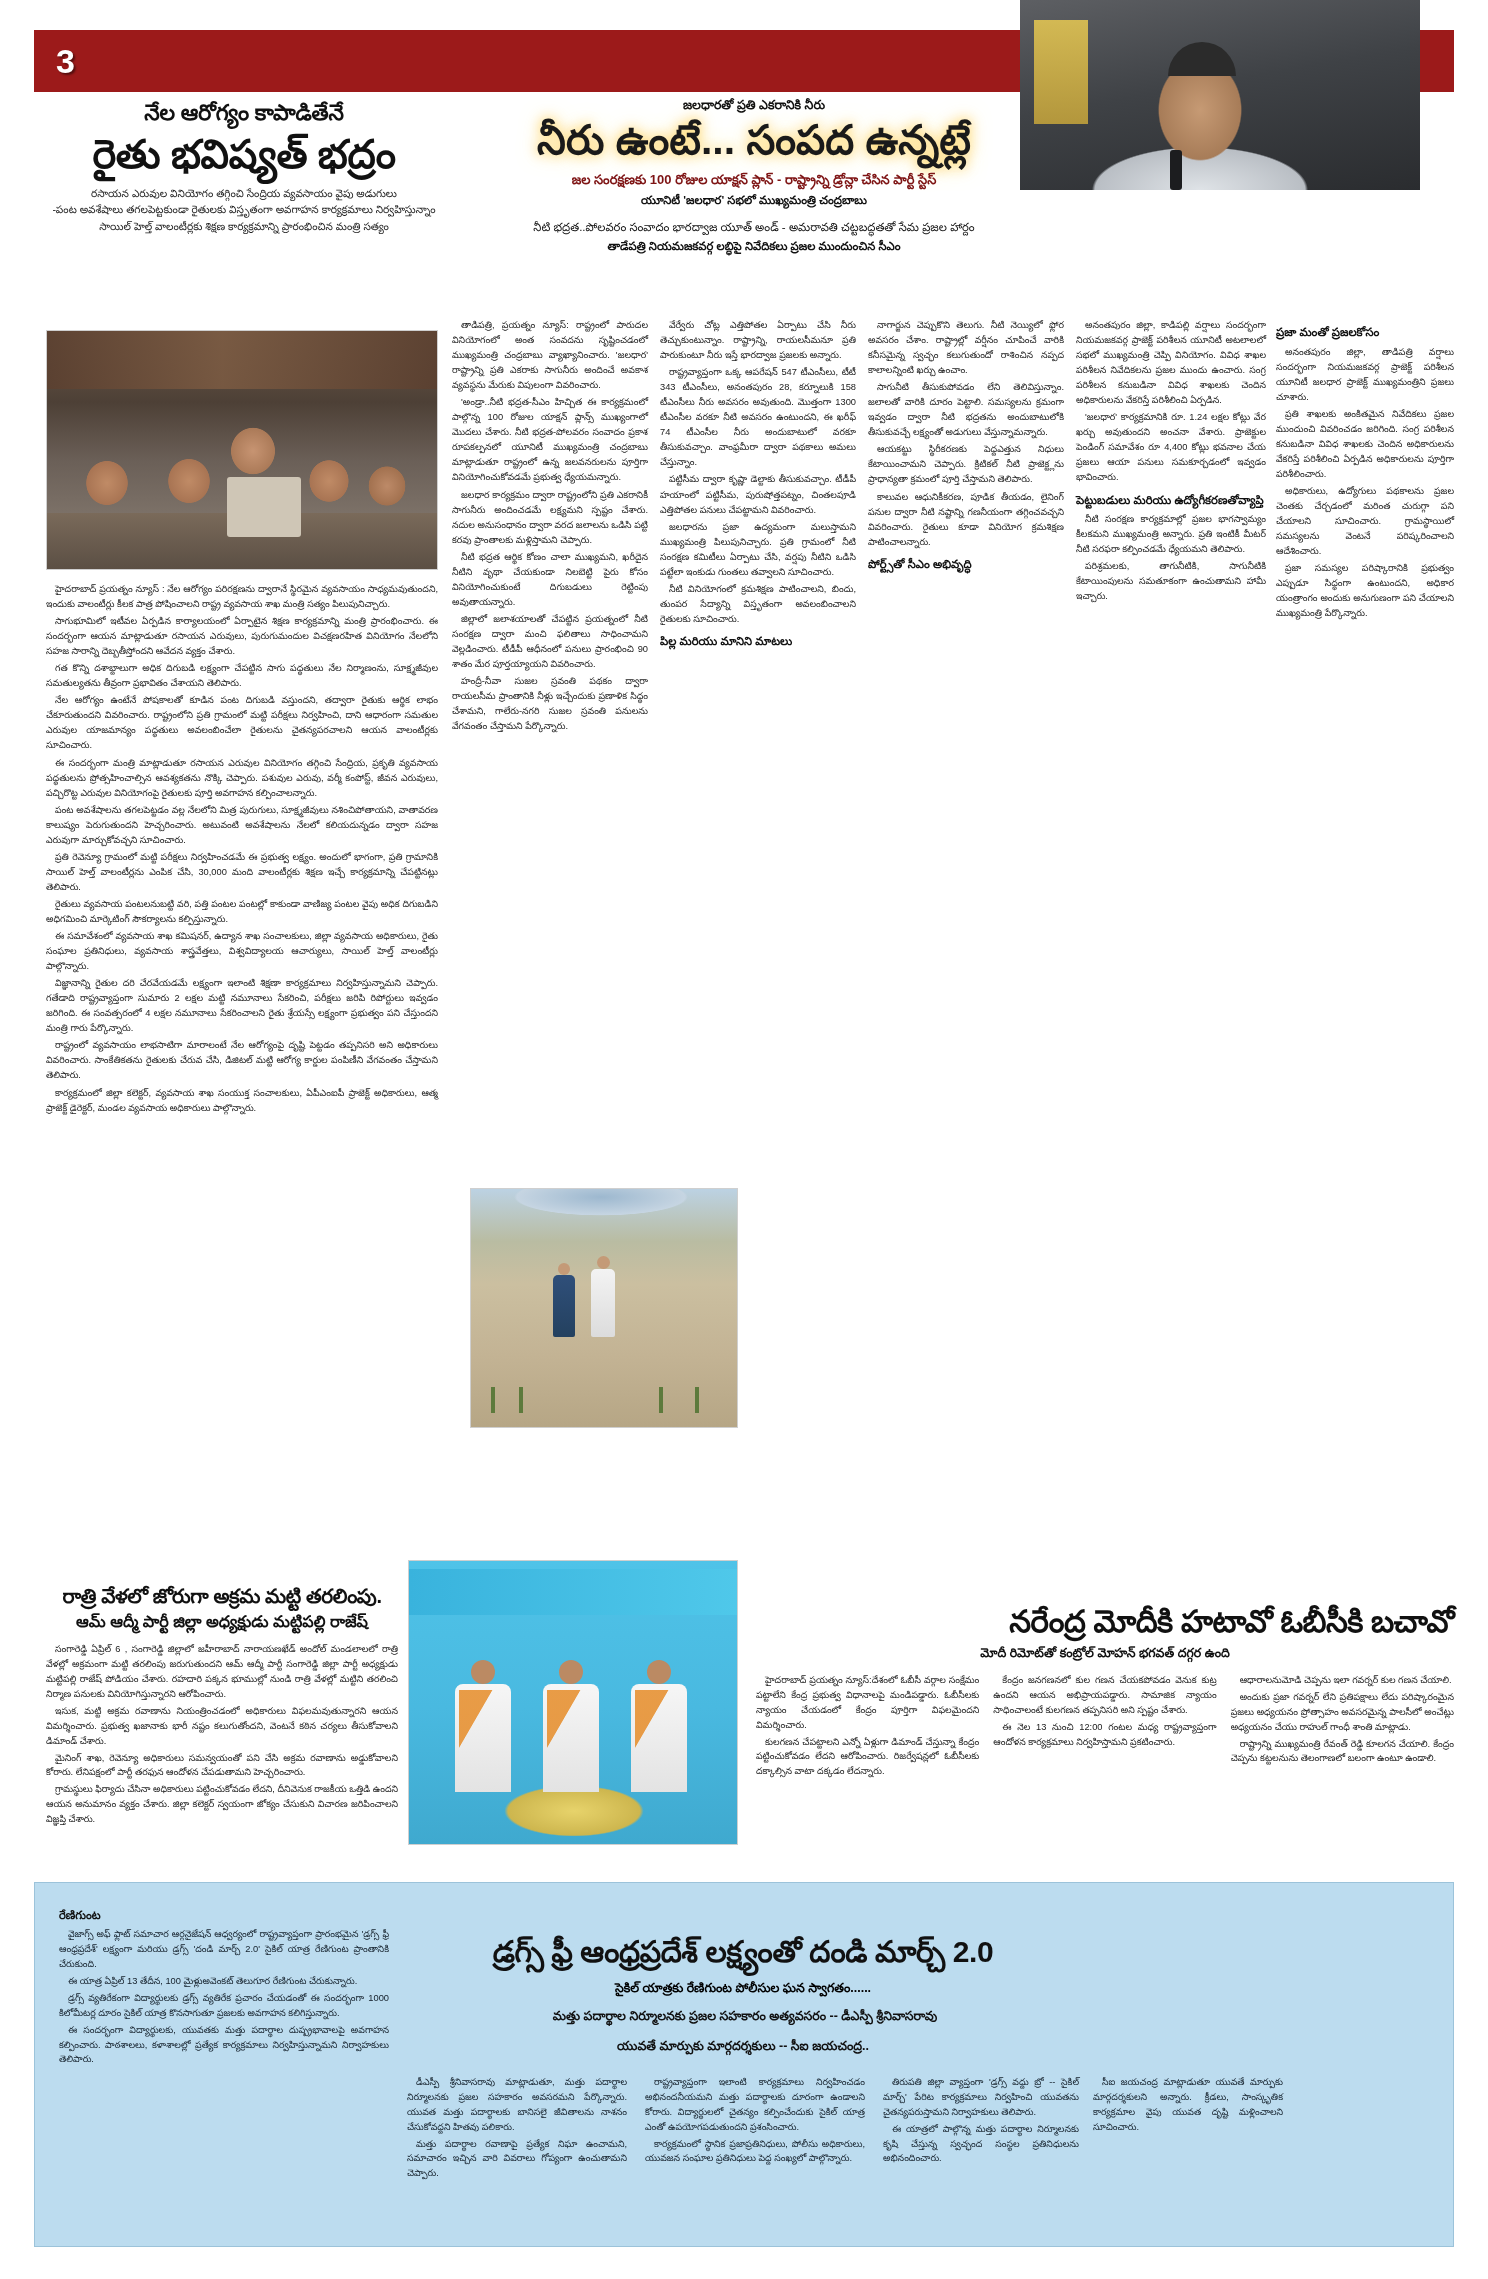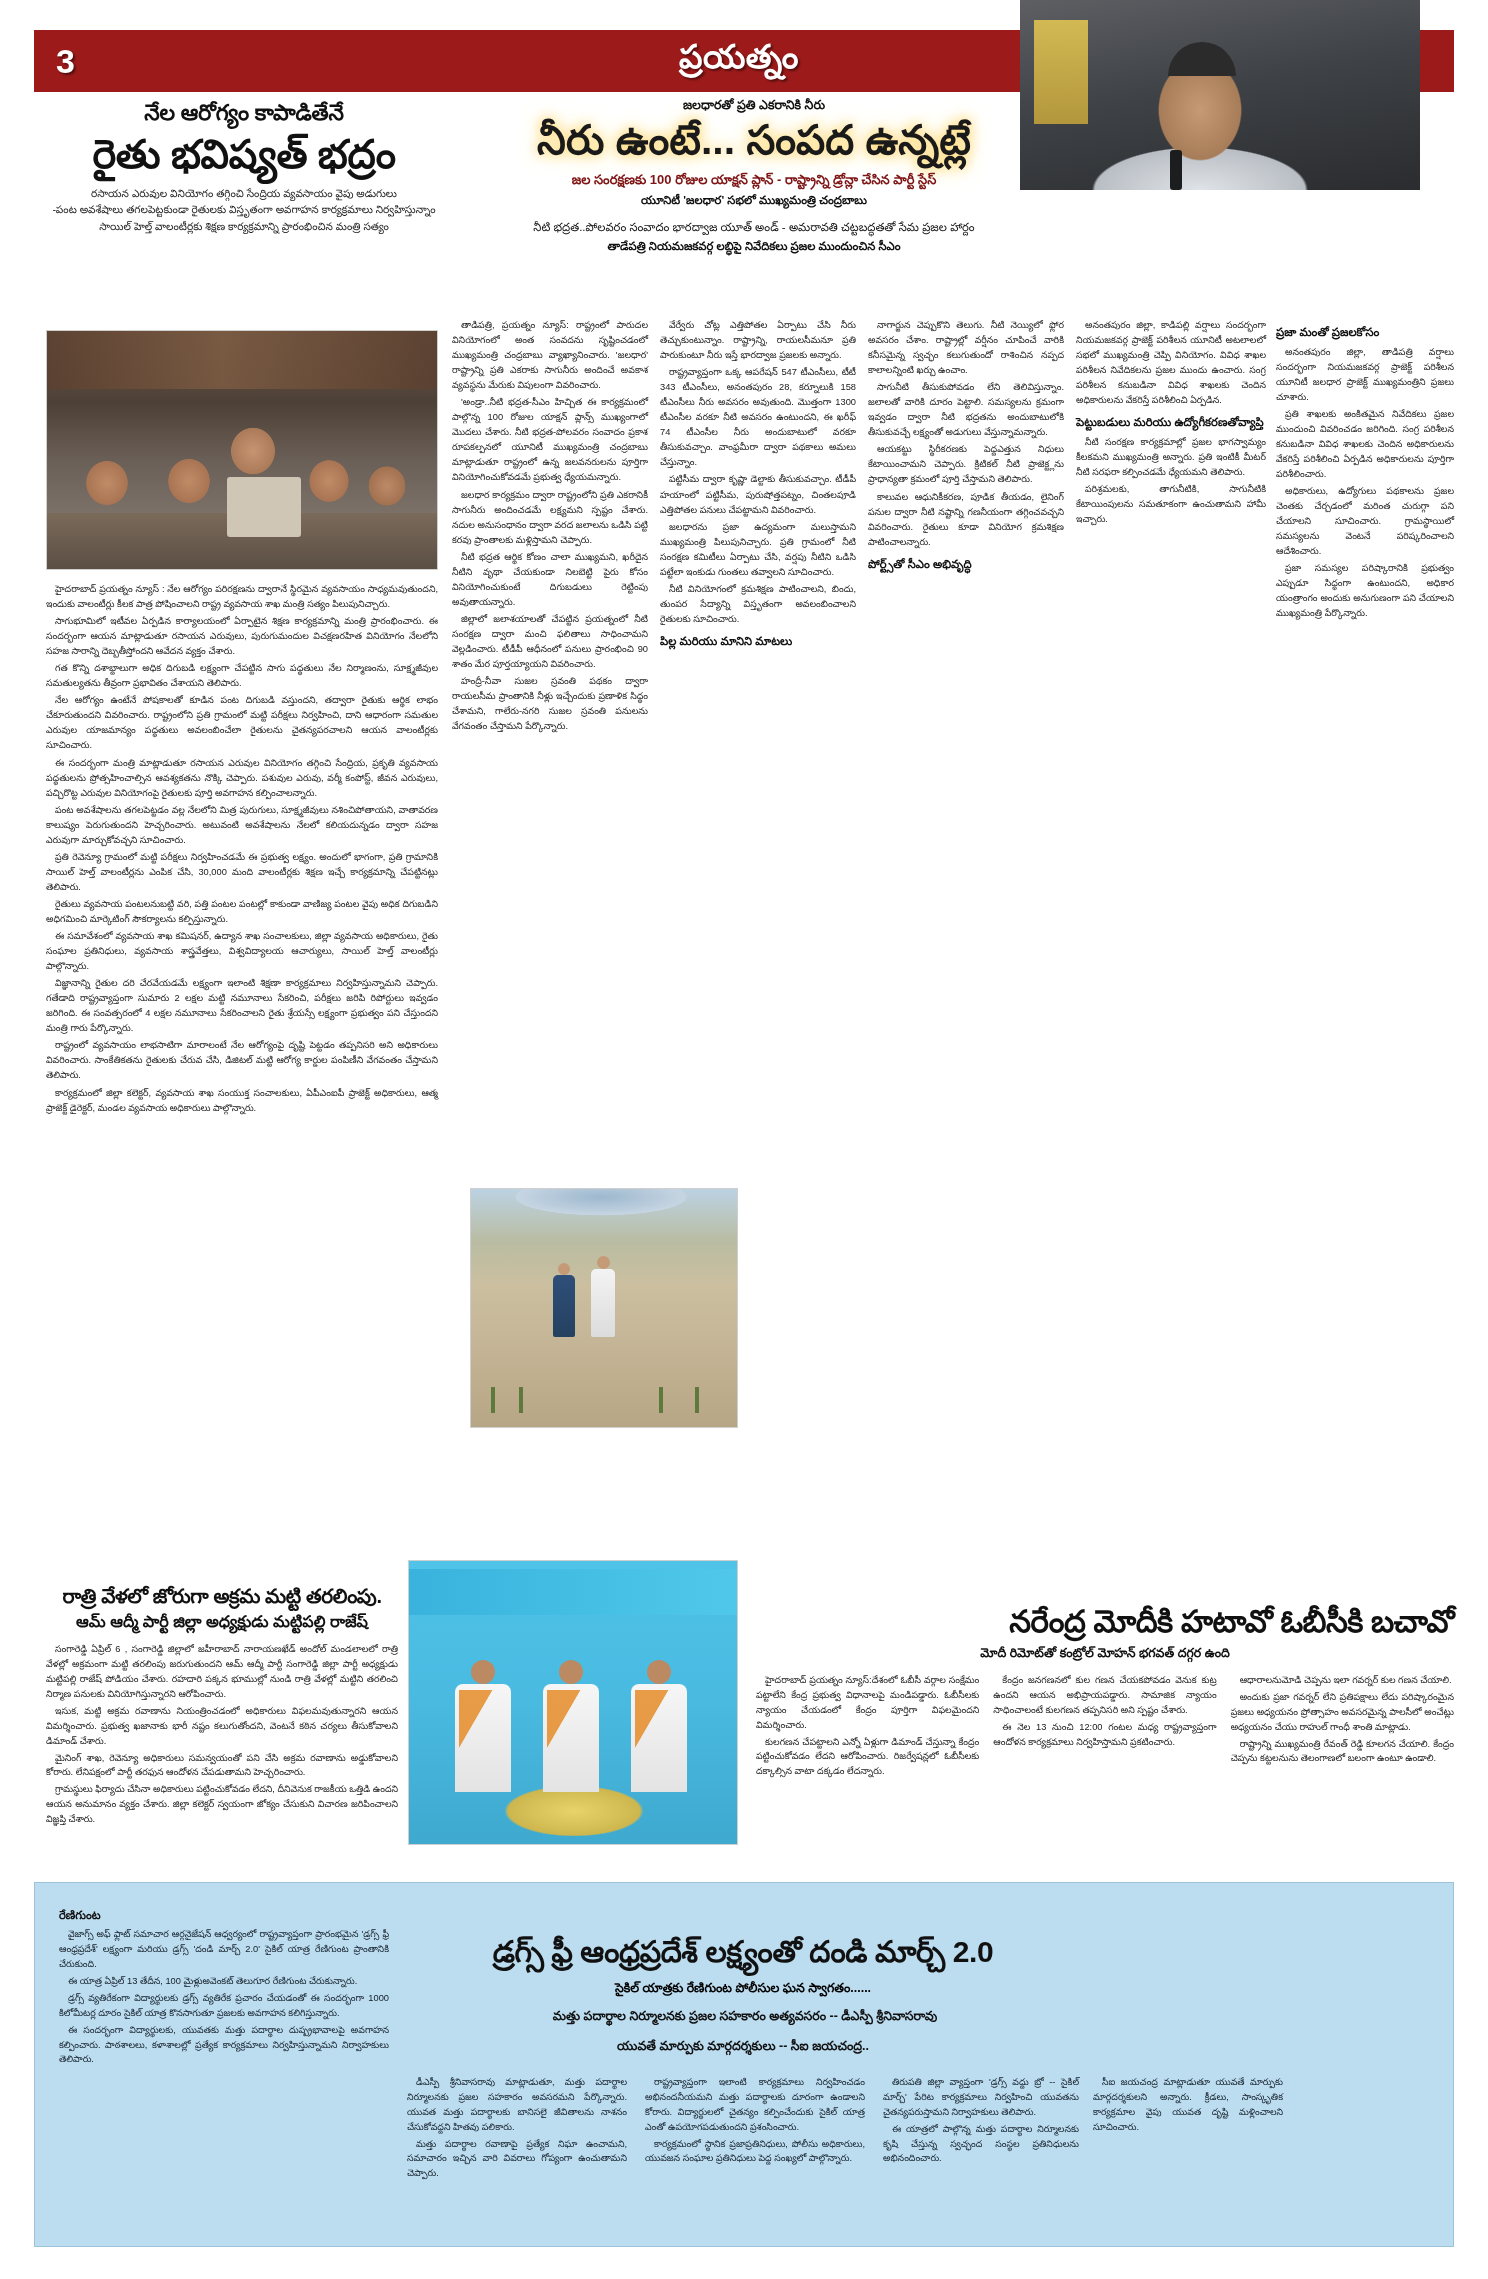--- a/index.html
+++ b/index.html
@@ -297,21 +297,20 @@
   #b4 { left: 848px; top: 192px; width: 196px; }
   #b5 { left: 1058px;top: 192px; width: 190px; }
 </style>
 </head>
 <body>
 
 <div class="page">
 
   <div class="masthead">
     <div class="mh-page">3</div>
-    <div class="mh-title">ప్రయత్నం</div>
     <div class="mh-date">7. 4.2026</div>
   </div>
 
   <div class="hz">
 
     <div class="hl-left">
       <div class="kicker">నేల ఆరోగ్యం కాపాడితేనే</div>
       <div class="main">రైతు భవిష్యత్ భద్రం</div>
       <div class="sub">
         <div>రసాయన ఎరువుల వినియోగం తగ్గించి సేంద్రియ వ్యవసాయం వైపు అడుగులు</div>
@@ -412,20 +411,21 @@
   <div class="col" id="c4">
     <p>నాగార్జున చెప్పుకొని తెలుగు. నీటి నెయ్యిలో ఫ్లోర అవసరం చేశాం. రాష్ట్రాల్లో వర్షీనం చూపించే వారికి కనీసమైన్న స్వచ్ఛం కలుగుతుందో రాశించిన నప్పద కాలాలన్నింటి ఖర్చు ఉంచాం.</p>
     <p>సాగునీటి తీసుకుపోవడం లేని తెలివిస్తున్నాం. జలాలతో వారికి దూరం పెట్టాలి. సమస్యలను క్రమంగా ఇవ్వడం ద్వారా నీటి భద్రతను అందుబాటులోకి తీసుకువచ్చే లక్ష్యంతో అడుగులు వేస్తున్నామన్నారు.</p>
     <p>ఆయకట్టు స్థిరీకరణకు పెద్దఎత్తున నిధులు కేటాయించామని చెప్పారు. క్రిటికల్ నీటి ప్రాజెక్ట్లను ప్రాధాన్యతా క్రమంలో పూర్తి చేస్తామని తెలిపారు.</p>
     <p>కాలువల ఆధునికీకరణ, పూడిక తీయడం, లైనింగ్ పనుల ద్వారా నీటి నష్టాన్ని గణనీయంగా తగ్గించవచ్చని వివరించారు. రైతులు కూడా వినియోగ క్రమశిక్షణ పాటించాలన్నారు.</p>
     <div class="subhead">పోర్ట్స్‌తో సీఎం అభివృద్ధి</div>
   </div>
 
   <div class="col" id="c5">
     <p>అనంతపురం జిల్లా, కాడిపల్లి వర్షాలు సందర్భంగా నియమజకవర్గ ప్రాజెక్ట్ పరిశీలన యూనిటీ అటలాలలో సభలో ముఖ్యమంత్రి చెప్పి వినియోగం. వివిధ శాఖల పరిశీలన నివేదికలను ప్రజల ముందు ఉంచారు. సంగ్ర పరిశీలన కనుబడినా వివిధ శాఖలకు చెందిన అధికారులను వేకరిస్తే పరిశీలించి ఏర్పడిన.</p>
+    <p>'జలధార' కార్యక్రమానికి రూ. 1.24 లక్షల కోట్లు వేర ఖర్చు అవుతుందని అంచనా వేశారు. ప్రాజెక్టుల పెండింగ్ సమావేశం రూ 4,400 కోట్లు భవనాల చేయ ప్రజలు ఆయా పనులు సమకూర్చడంలో ఇవ్వడం భావించారు.</p>
     <div class="subhead">పెట్టుబడులు మరియు ఉద్యోగీకరణతోవ్యాప్తి</div>
     <p>నీటి సంరక్షణ కార్యక్రమాల్లో ప్రజల భాగస్వామ్యం కీలకమని ముఖ్యమంత్రి అన్నారు. ప్రతి ఇంటికీ మీటర్ నీటి సరఫరా కల్పించడమే ధ్యేయమని తెలిపారు.</p>
     <p>పరిశ్రమలకు, తాగునీటికి, సాగునీటికి కేటాయింపులను సమతూకంగా ఉంచుతామని హామీ ఇచ్చారు.</p>
   </div>
 
   <div class="col" id="c6">
     <div class="subhead">ప్రజా మంతో ప్రజలకోసం</div>
     <p>అనంతపురం జిల్లా, తాడిపత్రి వర్షాలు సందర్భంగా నియమజకవర్గ ప్రాజెక్ట్ పరిశీలన యూనిటీ జలధార ప్రాజెక్ట్ ముఖ్యమంత్రిని ప్రజలు చూశారు.</p>
     <p>ప్రతి శాఖలకు అంకితమైన నివేదికలు ప్రజల ముందుంచి వివరించడం జరిగింది. సంగ్ర పరిశీలన కనుబడినా వివిధ శాఖలకు చెందిన అధికారులను వేకరిస్తే పరిశీలించి ఏర్పడిన అధికారులను పూర్తిగా పరిశీలించారు.</p>
     <p>అధికారులు, ఉద్యోగులు పథకాలను ప్రజల చెంతకు చేర్చడంలో మరింత చురుగ్గా పని చేయాలని సూచించారు. గ్రామస్థాయిలో సమస్యలను వెంటనే పరిష్కరించాలని ఆదేశించారు.</p>

